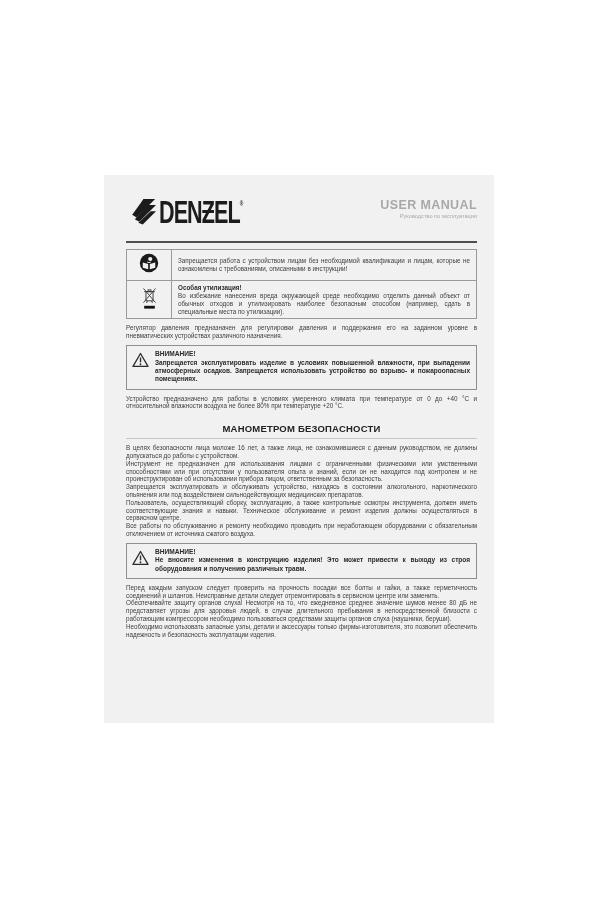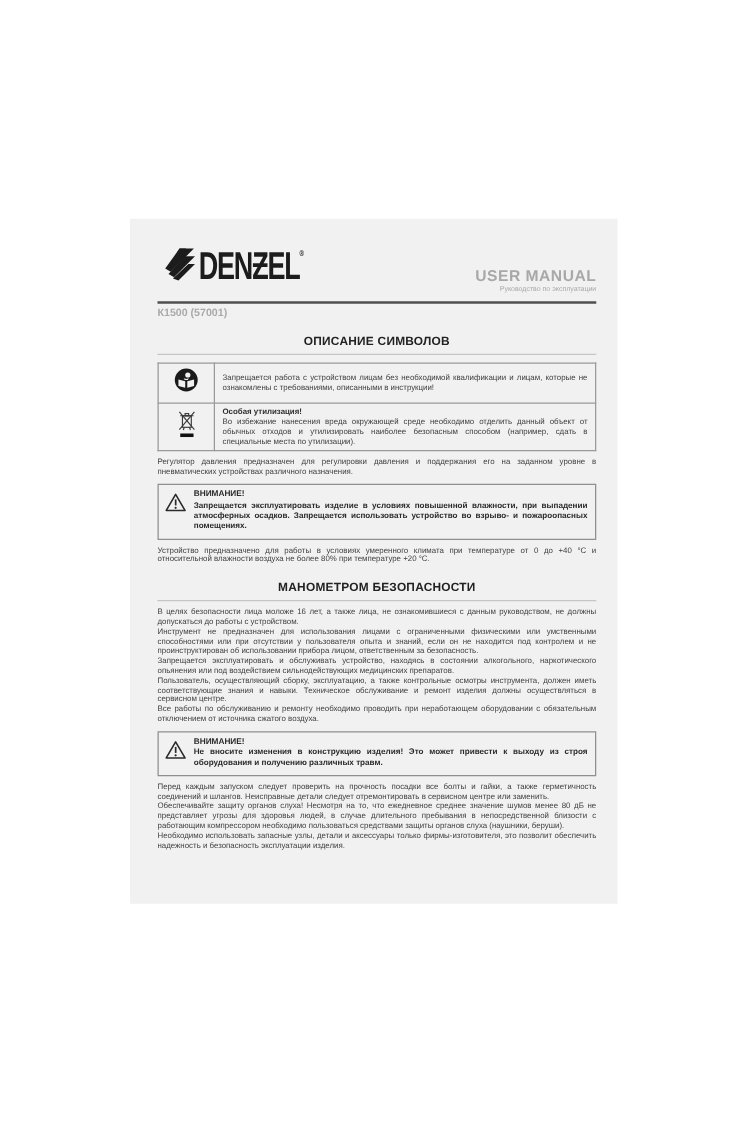--- a/index.html
+++ b/index.html
@@ -16,21 +16,21 @@
   
   .hdr{display:flex;justify-content:space-between;align-items:flex-start;height:36px;}
   .logo{display:flex;align-items:center;gap:3px;}
   .logo svg{display:block;}
   .wordmark{
     font-weight:bold;font-size:27px;color:#1c1c1c;letter-spacing:-1.2px;line-height:1;
     transform:scale(0.80,1.15);transform-origin:left center;white-space:nowrap;
   }
   .regmark{font-size:6px;vertical-align:top;position:relative;top:2px;letter-spacing:0;}
   .um{text-align:right;padding-top:2px;}
-  .um-title{font-size:12.5px;font-weight:bold;color:#a8a8a8;letter-spacing:0.4px;line-height:1.05;margin-top:16px;}
+  .um-title{font-size:12.5px;font-weight:bold;color:#a8a8a8;letter-spacing:0.4px;line-height:1.05;}
   .um-sub{font-size:5.6px;color:#a8a8a8;margin-top:1px;}
   
   .rule-dark{height:2px;background:#4f4f4f;margin-top:8px;}
   .doc-title{margin-top:7px;font-size:10px;font-weight:bold;color:#262626;letter-spacing:0.1px;white-space:nowrap;}
   .doc-model{margin-top:2px;font-size:8.5px;font-weight:bold;color:#a9a9a9;}
   .section-title{
     margin:13px 0 0 0;text-align:center;font-size:9.5px;font-weight:bold;color:#222;
     letter-spacing:0.2px;padding-bottom:4px;border-bottom:1px solid #c6c6c6;
   }
   
@@ -69,23 +69,21 @@
       <div class="wordmark"><span>DENƵEL</span><span class="regmark">®</span></div>
     </div>
     <div class="um">
       <div class="um-title">USER MANUAL</div>
       <div class="um-sub">Руководство по эксплуатации</div>
     </div>
   </div>
 
   <div class="rule-dark"></div>
 
-  <div class="doc-model">К1500 (57001)</div>
 
-  <h2 class="section-title">ОПИСАНИЕ СИМВОЛОВ</h2>
   <table class="symbols">
     <tbody>
         <tr>
       <td class="sym-icon">
         <svg width="20" height="20" viewBox="0 0 24 24">
           <circle cx="12" cy="12" r="11" fill="#1a1a1a"></circle>
           <circle cx="13.5" cy="7.2" r="2.5" fill="#f1f1f1"></circle>
           <path d="M4.5 11.5 L11 13.2 L11 19.5 L4.5 17.8 Z" fill="#f1f1f1"></path>
           <path d="M19.5 11.5 L13 13.2 L13 19.5 L19.5 17.8 Z" fill="#f1f1f1"></path>
           <path d="M9.5 10.2 L12 11 L14.5 10.2 L13.5 12 L10.5 12 Z" fill="#f1f1f1"></path>

